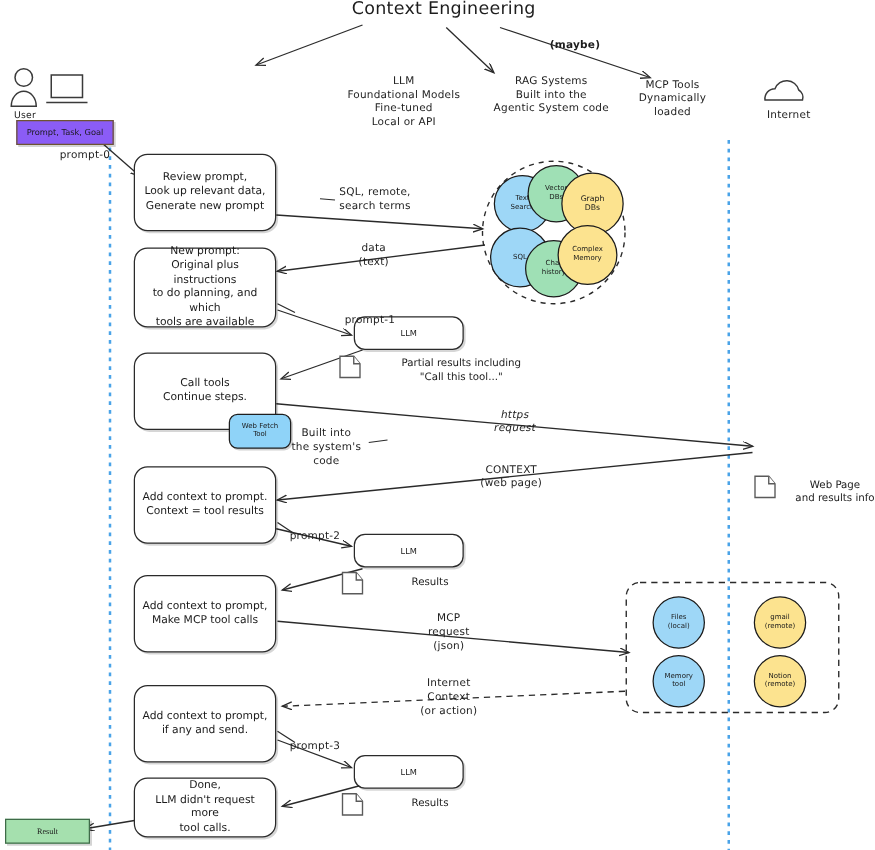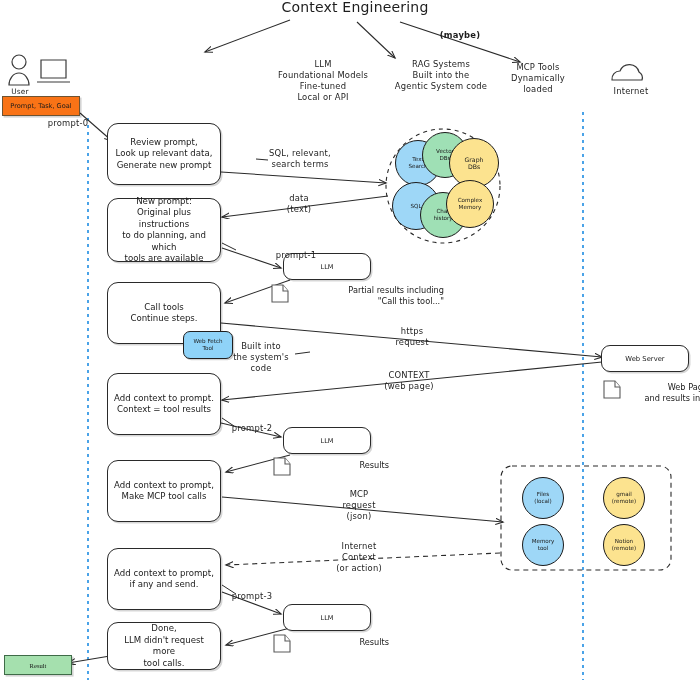--- a/index.html
+++ b/index.html
@@ -19,21 +19,21 @@
   .toolchip{position:absolute;border:1.3px solid #1f1f1f;border-radius:7px;background:#8fd3f8;
             display:flex;align-items:center;justify-content:center;text-align:center;
             font-size:5.6px;line-height:7px;white-space:pre-line;
             box-shadow:1.3px 1.3px 0 rgba(0,0,0,.18);}
   .flatbox{position:absolute;border:1.2px solid #555;display:flex;align-items:center;
            justify-content:center;font-size:6.6px;box-shadow:1.6px 1.6px 0 rgba(0,0,0,.17);}
   .circ{position:absolute;border:1.4px solid #1b1b1b;border-radius:50%;
         display:flex;align-items:center;justify-content:center;text-align:center;
         font-size:5.6px;line-height:6.6px;white-space:pre-line;}
   .bigcirc{font-size:6.2px;line-height:7.4px;}
-  .caption{position:absolute;font-size:8.2px;line-height:11px;white-space:pre-line;text-align:right;}
+  .caption{position:absolute;font-size:8.2px;line-height:11px;white-space:pre-line;text-align:center;}
 </style>
 </head>
 <body>
 
 <div id="stage">
 
   <svg id="canvas" viewBox="0 0 700 680" xmlns="http://www.w3.org/2000/svg">
     <defs>
       <marker id="ah" markerWidth="9" markerHeight="9" refX="7.2" refY="3" orient="auto">
         <path d="M0,0 L7.4,3 L0,6" fill="none" stroke="#2a2a2a" stroke-width="1"></path>
@@ -140,21 +140,21 @@
 Local or API</div>
   <div class="lbl" style="left:498px;top:62px;width:80px;">MCP Tools
 Dynamically
 loaded</div>
   <div class="lbl" style="left:375px;top:59px;width:132px;">RAG Systems
 Built into the
 Agentic System code</div>
   <div class="lbl" style="left:425px;top:30px;width:70px;font-weight:bold;">(maybe)</div>
 
   <div class="lbl" style="left:2px;top:86px;width:36px;font-size:7.4px;">User</div>
-  <div class="flatbox" style="left:2px;top:96px;width:76px;height:18px;background:#f97316;border-color:#6d5332;">Prompt, Task, Goal</div>
+  <div class="flatbox" style="left:13px;top:96px;width:76px;height:18px;background:#8b5cf6;border-color:#6d5332;">Prompt, Task, Goal</div>
   <div class="flatbox" style="left:4px;top:655px;width:66px;height:18px;background:#a5e0ae;border-color:#3f6b48;font-family:Liberation Serif, serif;">Result</div>
   <div class="lbl" style="left:598px;top:86px;width:66px;">Internet</div>
 
   <div class="nodebox" style="left:107px;top:123px;width:114px;height:62px;">Review prompt,
 Look up relevant data,
 Generate new prompt</div>
   <div class="nodebox" style="left:107px;top:198px;width:114px;height:64px;">New prompt:
 Original plus instructions
 to do planning, and which
 tools are available</div>
@@ -176,21 +176,20 @@
   <div class="llmbox" style="left:283px;top:253px;width:86px;height:25px;">LLM</div>
   <div class="caption" style="left:294px;top:285px;width:150px;">Partial results including
 "Call this tool..."</div>
 
   <div class="llmbox" style="left:283px;top:427px;width:86px;height:25px;">LLM</div>
   <div class="caption" style="left:299px;top:460px;width:90px;">Results</div>
 
   <div class="llmbox" style="left:283px;top:604px;width:86px;height:25px;">LLM</div>
   <div class="caption" style="left:299px;top:637px;width:90px;">Results</div>
 
-  <div class="llmbox" style="left:601px;top:345px;width:86px;height:25px;font-size:6.8px;">Web Server</div>
   <div class="caption" style="left:628px;top:382px;width:80px;">Web Page
 and results info</div>
 
   <div class="circ" style="left:395px;top:140px;width:44px;height:44px;background:#9ed7f7;">Text
 Search</div>
   <div class="circ" style="left:422px;top:132px;width:44px;height:44px;background:#9fe0b5;">Vector
 DBs</div>
   <div class="circ bigcirc" style="left:449px;top:138px;width:48px;height:48px;background:#fce38f;">Graph
 DBs</div>
   <div class="circ" style="left:392px;top:182px;width:46px;height:46px;background:#9ed7f7;">SQL</div>
@@ -202,26 +201,26 @@
   <div class="circ" style="left:522px;top:477px;width:40px;height:40px;background:#9ed7f7;">Files
 (local)</div>
   <div class="circ" style="left:603px;top:477px;width:40px;height:40px;background:#fce38f;">gmail
 (remote)</div>
   <div class="circ" style="left:522px;top:524px;width:40px;height:40px;background:#9ed7f7;">Memory
 tool</div>
   <div class="circ" style="left:603px;top:524px;width:40px;height:40px;background:#fce38f;">Notion
 (remote)</div>
 
   <div class="lbl" style="left:38px;top:118px;width:60px;">prompt-0</div>
-  <div class="lbl" style="left:255px;top:148px;width:90px;">SQL, relevant,
+  <div class="lbl" style="left:255px;top:148px;width:90px;">SQL, remote,
 search terms</div>
   <div class="lbl" style="left:270px;top:193px;width:58px;">data
 (text)</div>
   <div class="lbl" style="left:222px;top:250px;width:60px;margin-left:44px;">prompt-1</div>
-  <div class="lbl" style="left:382px;top:326px;width:60px;">https
+  <div class="lbl" style="left:382px;top:326px;width:60px;font-style:italic;">https
 request</div>
   <div class="lbl" style="left:224px;top:341px;width:74px;">Built into
 the system's
 code</div>
   <div class="lbl" style="left:372px;top:370px;width:74px;">CONTEXT
 (web page)</div>
   <div class="lbl" style="left:222px;top:423px;width:60px;">prompt-2</div>
   <div class="lbl" style="left:330px;top:489px;width:58px;">MCP
 request
 (json)</div>

